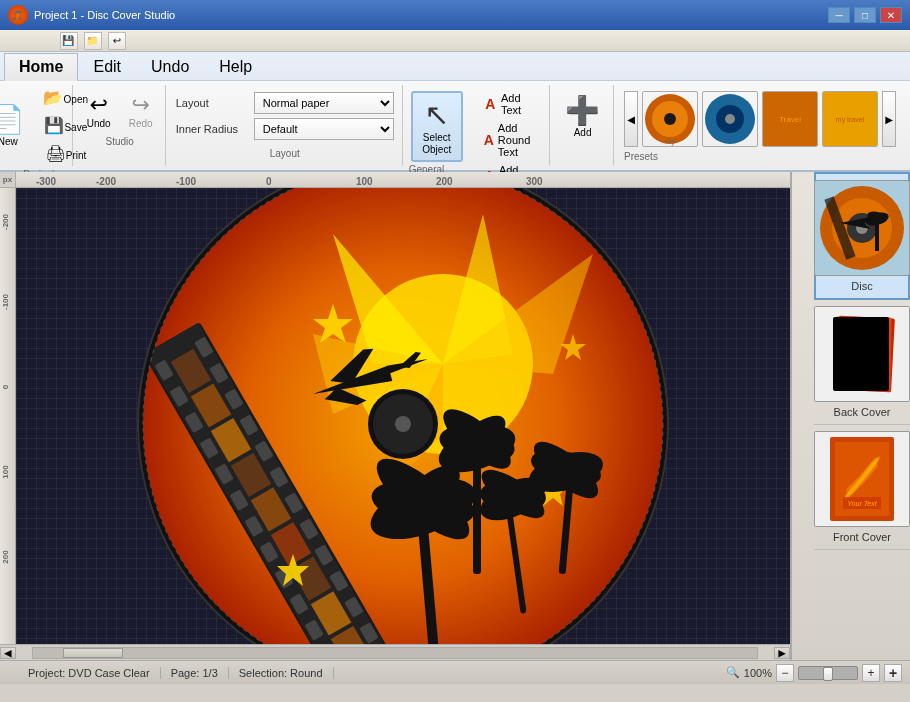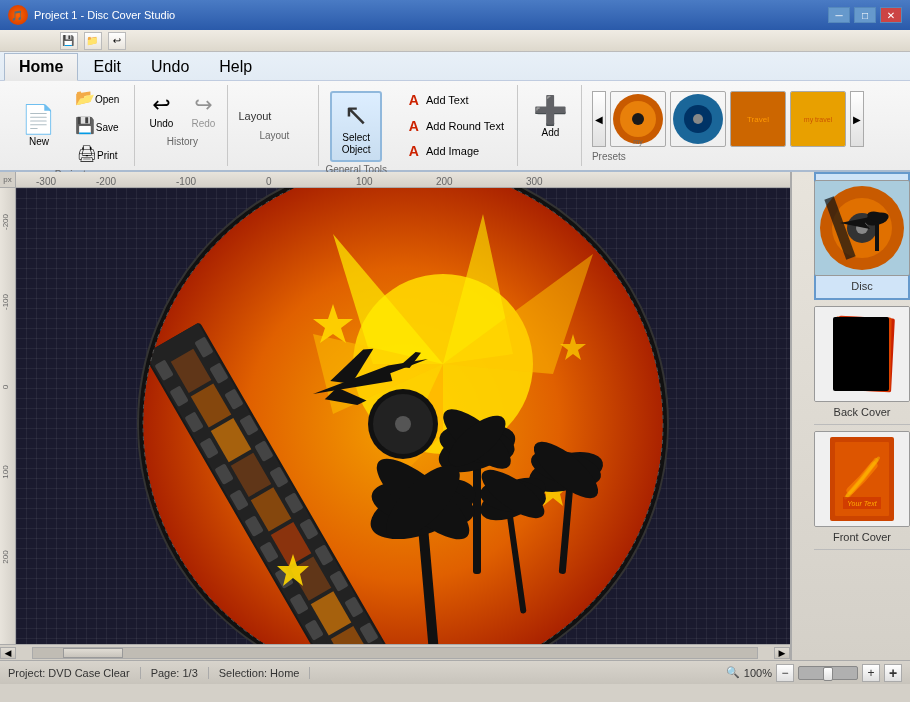--- a/index.html
+++ b/index.html
@@ -247,20 +247,21 @@
       height: calc(702px - 30px - 22px - 120px - 24px);
       
     }
 
     
     .canvas-area {
       flex: 1;
       background: #14532d;
       position: relative;
       overflow: hidden;
+      font-weight: bold;
     }
     .ruler-h {
       height: 16px;
       background: linear-gradient(to bottom, #e8e4dc, #d4d0c8);
       border-bottom: 1px solid #aaa;
       display: flex;
       align-items: center;
       position: absolute;
       top: 0; left: 16px; right: 0;
       overflow: hidden;
@@ -391,21 +392,21 @@
       align-items: center;
       padding: 0 8px;
       gap: 0;
       font-size: 11px;
       color: #333;
     }
     .status-segment {
       padding: 0 10px;
       border-right: 1px solid #aaa;
     }
-    .status-segment:first-child { padding-left: 0; }
+    .status-segment:first-child { padding-left: 0; margin-left: 20px; }
     .status-right {
       margin-left: auto;
       display: flex;
       align-items: center;
       gap: 4px;
     }
     .zoom-btn {
       width: 18px; height: 18px;
       background: linear-gradient(to bottom, #fff, #e0e0e0);
       border: 1px solid #aaa;
@@ -532,26 +533,35 @@
       <div class="history-btns">
         <div class="hist-btn">
           <span class="icon">↩</span>
           <span class="label">Undo</span>
         </div>
         <div class="hist-btn disabled">
           <span class="icon">↪</span>
           <span class="label">Redo</span>
         </div>
       </div>
-      <div class="ribbon-group-label">History</div>
+      <div class="ribbon-group-label">Studio</div>
     </div>
 
     <div class="layout-group">
       <div class="layout-row">
         <span class="layout-label">Layout</span>
+        <select class="layout-select">
+          <option>Normal paper</option>
+        </select>
+      </div>
+      <div class="layout-row">
+        <span class="layout-label">Inner Radius</span>
+        <select class="layout-select">
+          <option>Default</option>
+        </select>
       </div>
       <div class="layout-group-label">Layout</div>
     </div>
 
     <div style="display:flex;flex-direction:column;align-items:center;justify-content:space-between;padding:4px 4px;">
       <div class="select-obj-btn">
         <span style="font-size:30px;color:#333;">↖</span>
         <span style="font-size:10px;text-align:center;line-height:1.2;">Select<br>Object</span>
       </div>
       <div style="font-size:10px;color:#666;">General Tools</div>
@@ -843,21 +853,21 @@
       </div>
       <span class="panel-label">Front Cover</span>
     </div>
   </div>
 
 </div>
 
 <div class="status-bar">
   <span class="status-segment">Project: DVD Case Clear</span>
   <span class="status-segment">Page: 1/3</span>
-  <span class="status-segment">Selection: Home</span>
+  <span class="status-segment">Selection: Round</span>
   <div class="status-right">
     <span>🔍</span>
     <span>100%</span>
     <div class="zoom-btn">−</div>
     <div class="zoom-slider">
       <div class="zoom-slider-thumb"></div>
     </div>
     <div class="zoom-btn">+</div>
     <div class="add-page-btn">+</div>
   </div>

